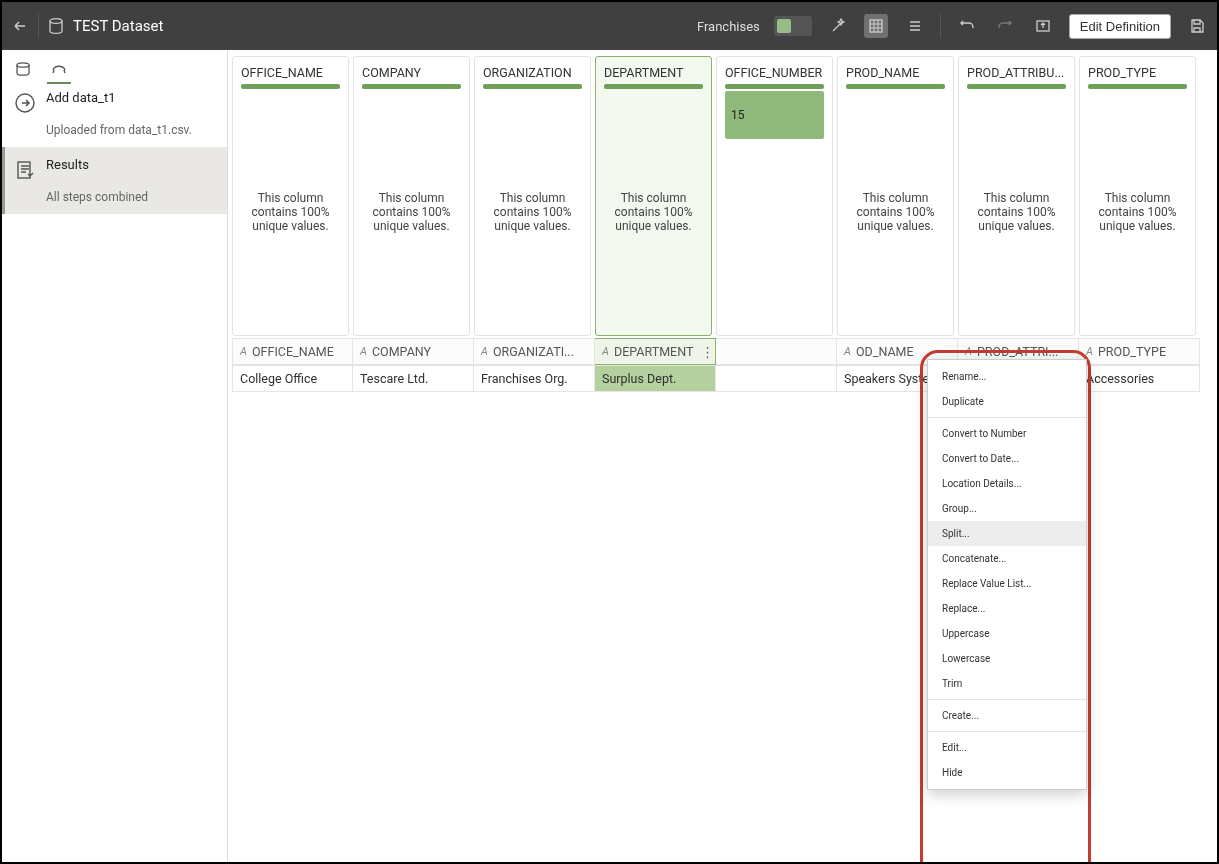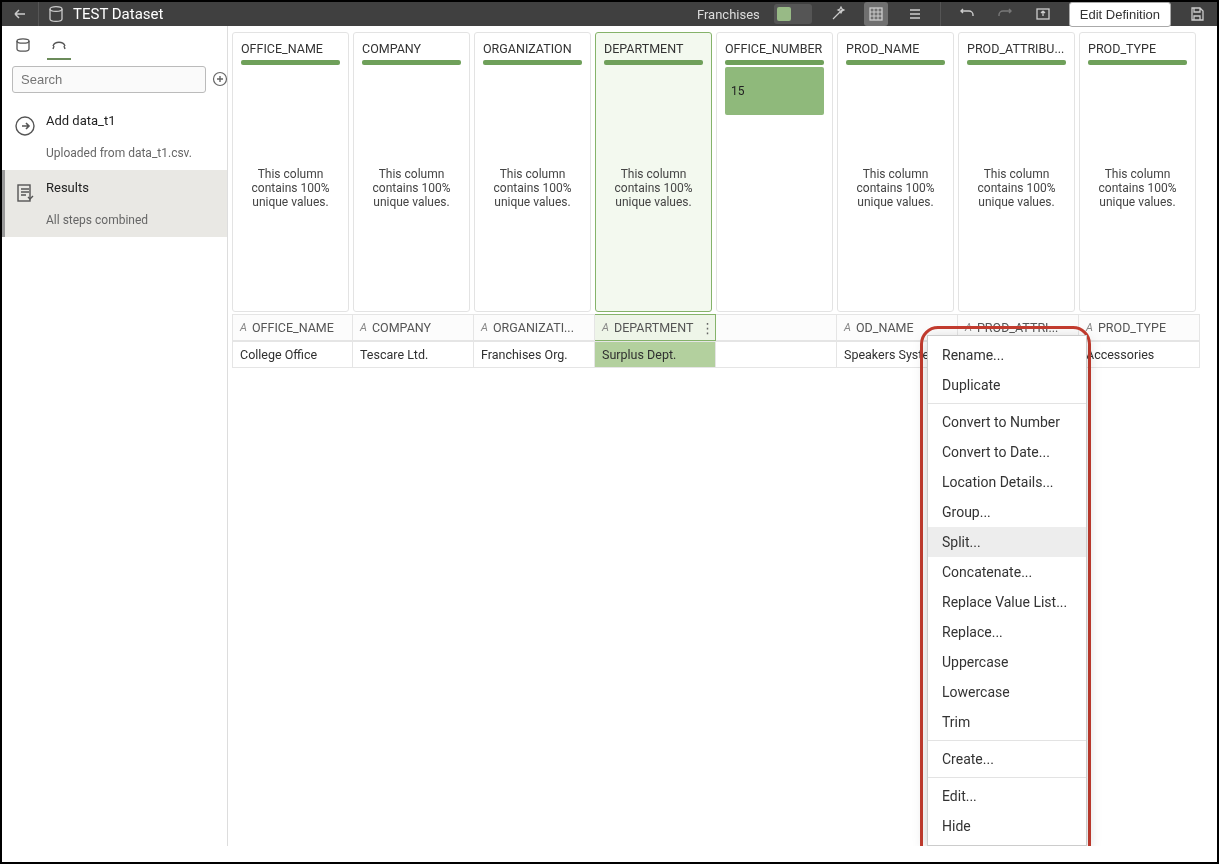--- a/index.html
+++ b/index.html
@@ -1,19 +1,19 @@
 <!DOCTYPE html>
 <html><head>
 <meta charset="utf-8">
 <style>
 * { box-sizing: border-box; margin: 0; padding: 0; }
 body { font-family: -apple-system, "Segoe UI", Roboto, Arial, sans-serif; font-size: 13px; color: #303030; background: #fff; width: 1219px; height: 864px; overflow: hidden; border: 2px solid #000; position: relative; }
 
 
-.topbar { height: 24px; background: #404040; color: #fff; display: flex; align-items: center; padding: 0 8px; gap: 8px; }
+.topbar { height: 48px; background: #404040; color: #fff; display: flex; align-items: center; padding: 0 8px; gap: 8px; }
 .topbar .back { width: 20px; height: 20px; display:flex; align-items:center; justify-content:center; cursor:pointer; }
 .topbar .title-ico { width: 18px; height: 18px; }
 .topbar .title { font-size: 15px; font-weight: 400; flex: 0 0 auto; margin-right: auto; }
 .topbar .right { display:flex; align-items:center; gap:14px; }
 .topbar .fmt-label { color:#ddd; font-size:13px; }
 .toggle { width: 38px; height: 20px; background:#555; border-radius:3px; position:relative; display:flex; align-items:center; }
 .toggle .knob { width:14px; height:14px; background:#98ba86; border-radius:2px; margin-left:3px; }
 .topbar .tbtn { width:24px; height:24px; display:flex; align-items:center; justify-content:center; cursor:pointer; color:#ddd; }
 .topbar .tbtn.active { background:#707070; border-radius:3px; }
 .topbar .editbtn { background:#fff; color:#333; border:1px solid #aaa; border-radius:3px; padding:4px 10px; font-size:13px; cursor:pointer; }
@@ -52,21 +52,21 @@
 .thead .cell { color:#555; display:flex; align-items:center; gap:5px; position:relative;}
 .thead .cell.selected { background:#eef5e8; border-color:#85b36a;}
 .thead .atag { color:#888; font-size:11px; font-style:italic;}
 .thead .kebab { margin-left:auto; color:#666; cursor:pointer; font-size:14px; line-height:1; padding:0 2px; }
 .trow { display:flex; gap:0;}
 .trow .cell { background:#fff;}
 .trow .cell.selected { background:#b3d09e;}
 
 
 .ctxmenu { position:absolute; left:699px; top:309px; width:160px; background:#fff; border:1px solid #ccc; box-shadow:0 4px 14px rgba(0,0,0,0.2); padding:4px 0; z-index:50;}
-.ctxmenu .item { padding:7px 14px; font-size:14px; color:#333; cursor:pointer; }
+.ctxmenu .item { padding:7px 14px; font-size:10px; color:#333; cursor:pointer; }
 .ctxmenu .item:hover, .ctxmenu .item.hover { background:#ededed;}
 .ctxmenu .sep { height:1px; background:#e3e3e3; margin:3px 0;}
 
 .redwrap { position:absolute; left:692px; top:300px; width:171px; height:557px; border:3px solid #c43c2f; border-radius:18px; pointer-events:none; z-index:49;}
 </style>
 </head>
 <body>
 
 <div class="topbar">
   <div class="back">
@@ -130,27 +130,20 @@
 <div class="main">
 
   <div class="sidebar">
     <div class="side-tabs">
       <span class="tab-ico"><svg width="18" height="18" viewBox="0 0 18 18" fill="none" stroke="#555">
             <ellipse cx="9" cy="5" rx="6" ry="2.2" stroke-width="1.3"></ellipse>
             <path d="M3 5v8c0 1.2 2.7 2.2 6 2.2s6-1 6-2.2V5" stroke-width="1.3"></path>
           </svg></span>
       <span class="tab-ico active"><svg width="18" height="18" viewBox="0 0 18 18" fill="none" stroke="#555">
             <path d="M3 10c2-5 10-5 12 0M4 10l-1 3M14 10l1 3" stroke-width="1.4"></path>
-          </svg></span>
-    </div>
-    <div class="searchrow">
-      <input type="text" placeholder="Search" style="">
-      <span class="plus"><svg width="16" height="16" viewBox="0 0 16 16" fill="none" stroke="#666">
-            <circle cx="8" cy="8" r="6.5" stroke-width="1.2"></circle>
-            <path d="M8 5v6M5 8h6" stroke-width="1.4"></path>
           </svg></span>
     </div>
     <div class="step">
       <span class="ico"><svg width="22" height="22" viewBox="0 0 22 22" fill="none" stroke="#555">
             <circle cx="11" cy="11" r="9" stroke-width="1.4"></circle>
             <path d="M8 11h7M12 8l3 3-3 3" stroke-width="1.6"></path>
           </svg></span>
       <div class="lbls">
         <span class="t">Add data_t1</span>
         <span class="s">Uploaded from data_t1.csv.</span>

